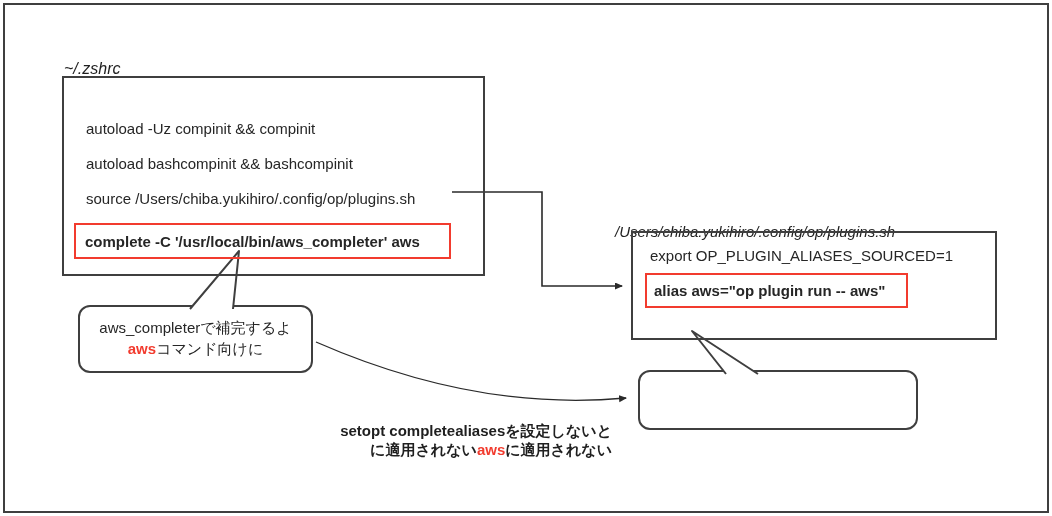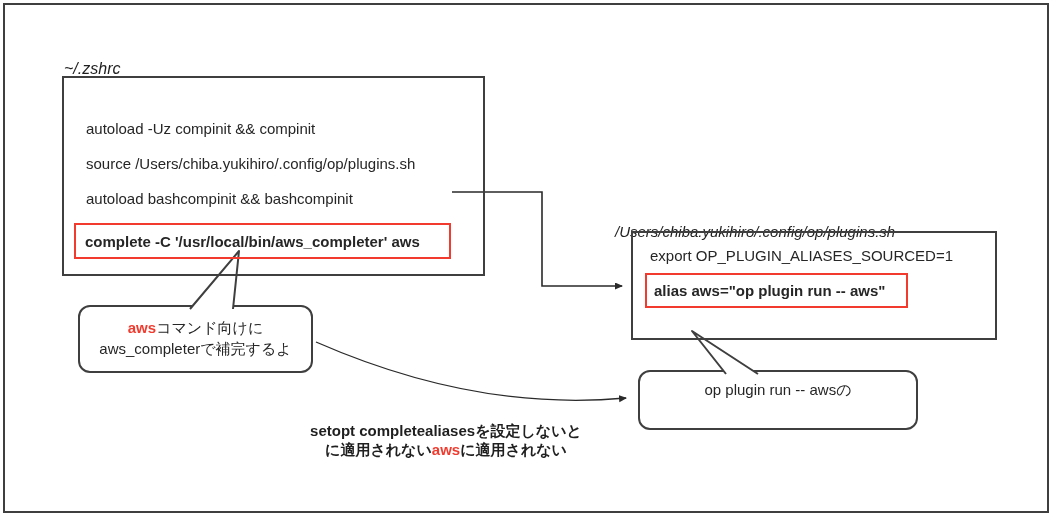--- a/index.html
+++ b/index.html
@@ -31,36 +31,36 @@
   .arrow2{fill:none;stroke:#2a2a2a;stroke-width:1.3;}
   .tail{fill:#ffffff;stroke:#3f3f3f;stroke-width:2;stroke-linejoin:round;}
   .bubble{
     position:absolute;border:2px solid #3f3f3f;border-radius:12px;background:#fff;
     box-sizing:border-box;text-align:center;font-size:15px;line-height:21px;z-index:1;
   }
   .bubble-left{left:78px;top:305px;width:235px;height:68px;padding-top:10px;}
   .bubble-right{left:638px;top:370px;width:280px;height:60px;padding-top:7px;}
   .red{color:#f23b2e;font-weight:bold;}
   .note{
-    position:absolute;left:280px;top:421px;width:332px;text-align:center;
+    position:absolute;left:280px;top:421px;width:332px;text-align:right;
     font-weight:bold;font-size:15px;line-height:19px;z-index:1;color:#1f1f1f;
   }
 </style>
 </head>
 <body>
 
 <div class="canvas">
   <div class="frame"></div>
 
   <div class="file-label label-zshrc">~/.zshrc</div>
 
   <div class="codebox zshrc-box">
     <div class="code-line">autoload -Uz compinit &amp;&amp; compinit</div>
+    <div class="code-line">autoload bashcompinit &amp;&amp; bashcompinit</div>
     <div class="code-line">source /Users/chiba.yukihiro/.config/op/plugins.sh</div>
-    <div class="code-line">autoload bashcompinit &amp;&amp; bashcompinit</div>
     <div class="hl-box">
       <span>complete -C '/usr/local/bin/aws_completer' aws</span>
     </div>
   </div>
 
   <div class="file-label label-plugins">/Users/chiba.yukihiro/.config/op/plugins.sh</div>
 
   <div class="codebox plugins-box">
     <div class="code-line">export OP_PLUGIN_ALIASES_SOURCED=1</div>
     <div class="hl-box">
@@ -74,25 +74,24 @@
         <path d="M0,0 L8,3.5 L0,7 Z" fill="#2a2a2a"></path>
       </marker>
     </defs>
     <path class="arrow" d="M452,192 H542 V286 H622" marker-end="url(#ah)"></path>
     <path class="arrow2" d="M316,342 Q476,412 626,398" marker-end="url(#ah)"></path>
     <path class="tail" d="M190,309 L239,251 L233,309"></path>
     <path class="tail" d="M726,374 L692,331 L758,374"></path>
   </svg>
 
   <div class="bubble bubble-left">
+    <div>aws_completerで補完するよ</div>
     <div><span class="red">aws</span><span>コマンド向けに</span></div>
-    <div>aws_completerで補完するよ</div>
   </div>
 
   <div class="bubble bubble-right">
-    <div>op plugin run -- awsの</div>
   </div>
 
   <div class="note">
     <div>setopt completealiasesを設定しないと</div>
     <div><span>に適用されない</span><span class="red">aws</span><span>に適用されない</span></div>
   </div>
 </div>
 
 </body></html>

